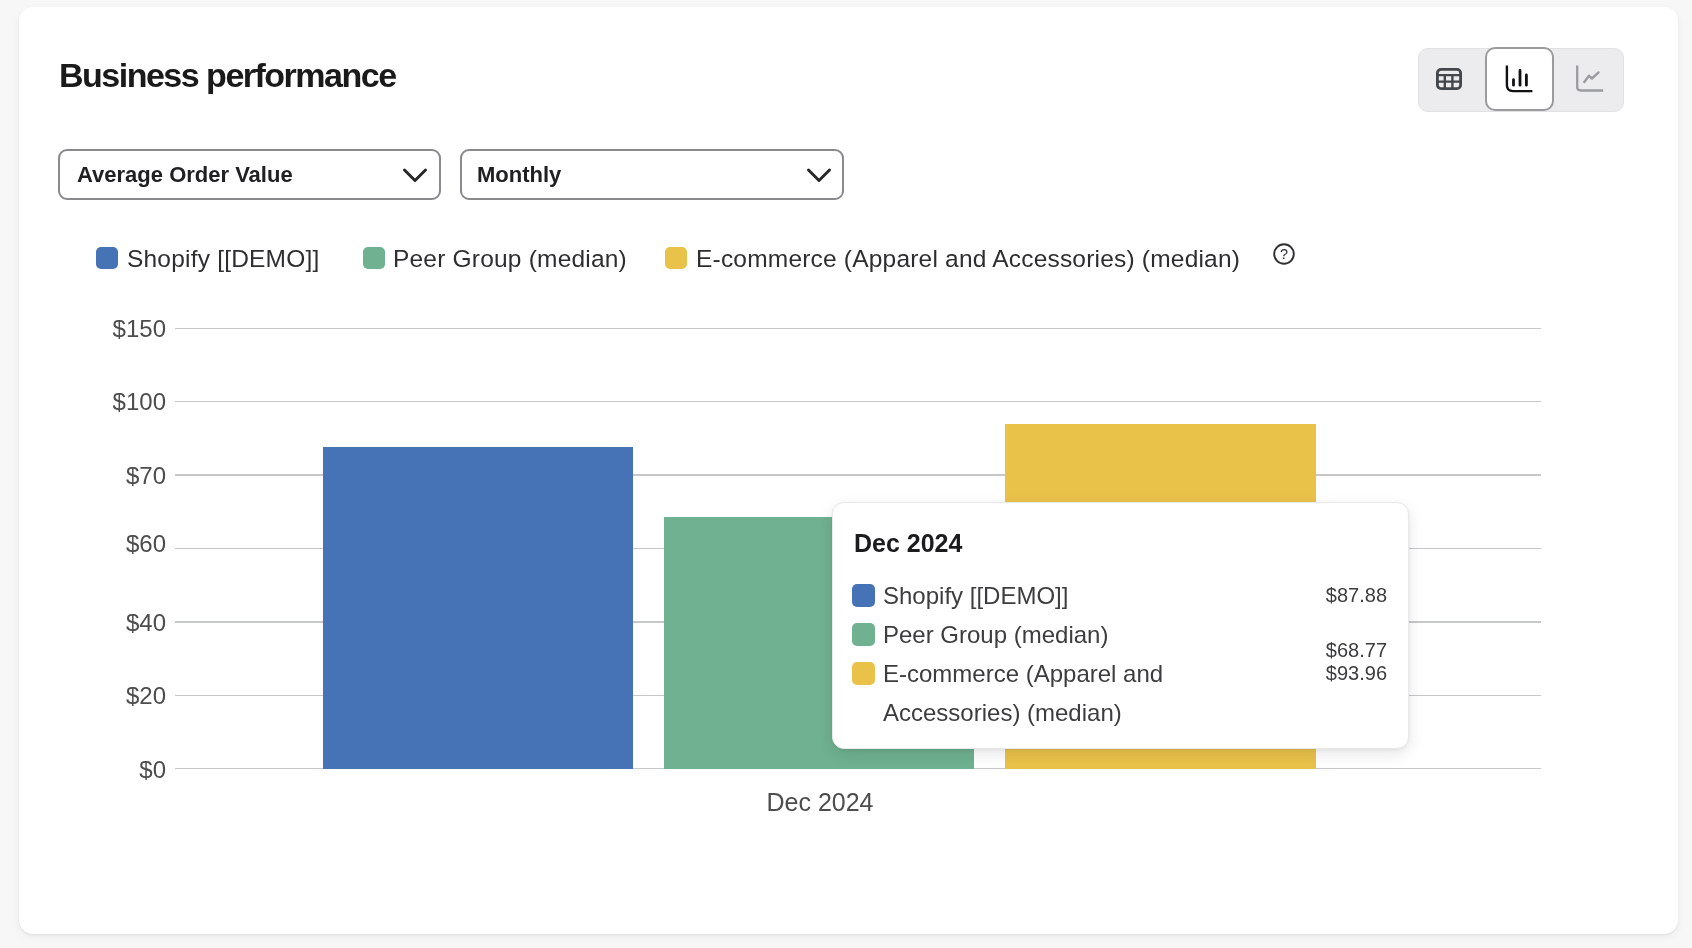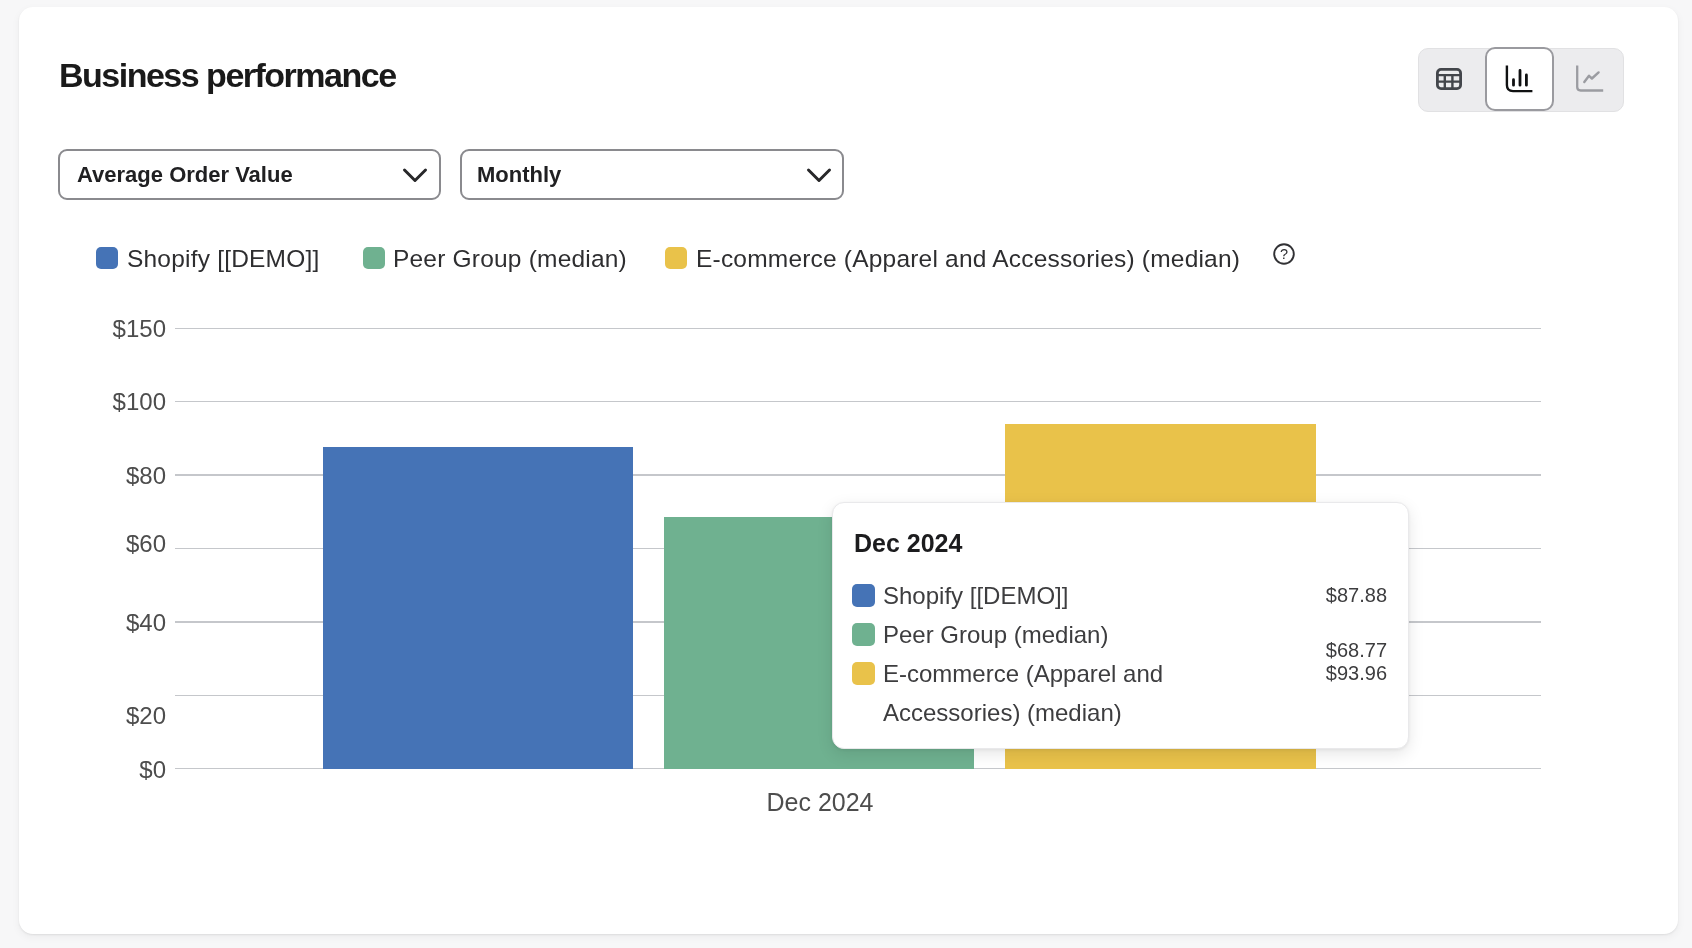--- a/index.html
+++ b/index.html
@@ -53,27 +53,27 @@
   <svg class="abs" style="left:1272px;top:242px;" width="24" height="24" viewBox="0 0 24 24" fill="none">
     <circle cx="12" cy="12" r="9.8" stroke="#313134" stroke-width="1.9"></circle>
     <text x="12" y="16.8" text-anchor="middle" font-size="14.5" font-weight="400" fill="#313134" font-family="Liberation Sans">?</text>
   </svg>
 
   <div class="abs grid" style="top:327.5px;"></div>
 <div class="abs ylab" style="top:317px;">$150</div>
   <div class="abs grid" style="top:400.9px;"></div>
 <div class="abs ylab" style="top:390px;">$100</div>
   <div class="abs grid" style="top:474.3px;"></div>
-<div class="abs ylab" style="top:464px;">$80</div>
+<div class="abs ylab" style="top:464px;">$70</div>
   <div class="abs grid" style="top:547.7px;"></div>
 <div class="abs ylab" style="top:532px;">$60</div>
   <div class="abs grid" style="top:621.1px;"></div>
 <div class="abs ylab" style="top:611px;">$40</div>
   <div class="abs grid" style="top:694.5px;"></div>
-<div class="abs ylab" style="top:704px;">$20</div>
+<div class="abs ylab" style="top:684px;">$20</div>
   <div class="abs grid" style="top:767.9px;"></div>
 <div class="abs ylab" style="top:758px;">$0</div>
 
   <div class="abs" style="left:323px;width:310px;top:447px;height:322px;background:#4573b6;"></div>
   <div class="abs" style="left:664px;width:310px;top:517px;height:252px;background:#6fb190;"></div>
   <div class="abs" style="left:1005px;width:311px;top:424px;height:345px;background:#e9c24a;"></div>
   <div class="abs xlab">Dec 2024</div>
 
   <div class="abs tt">
     <div class="h">Dec 2024</div>

